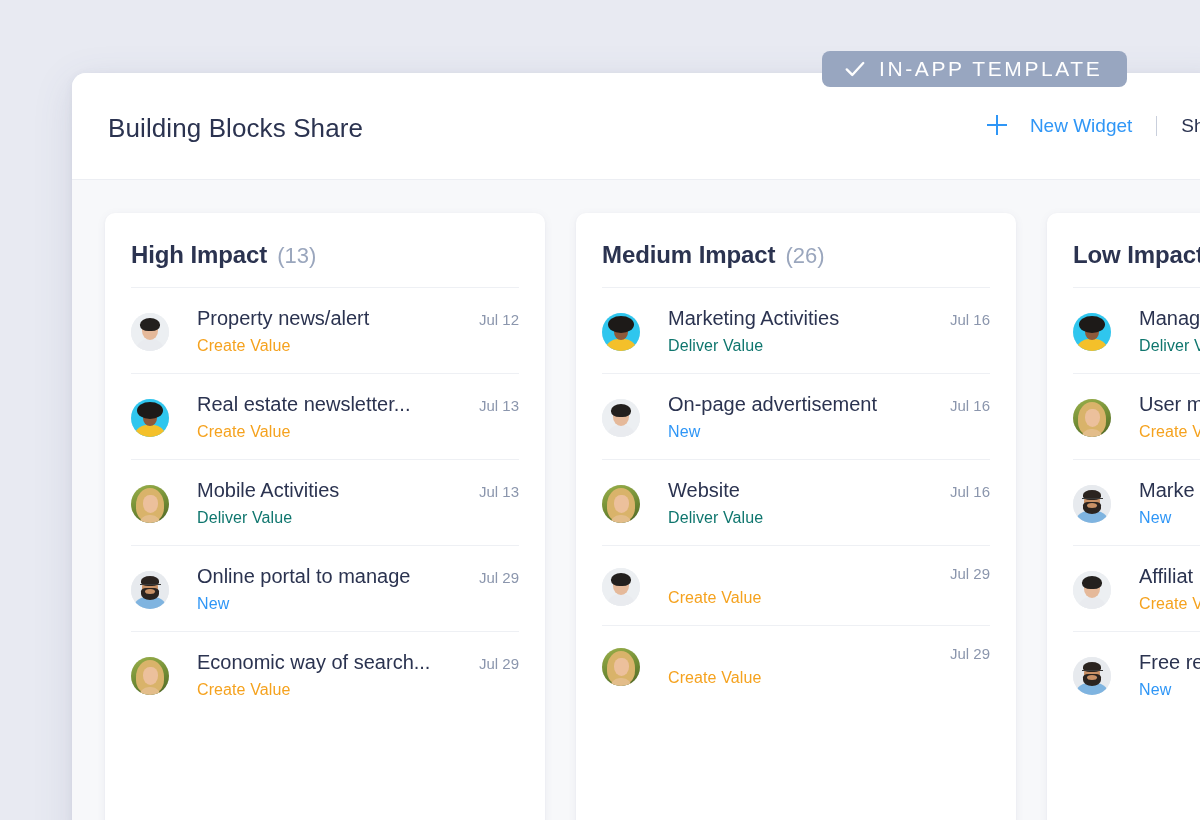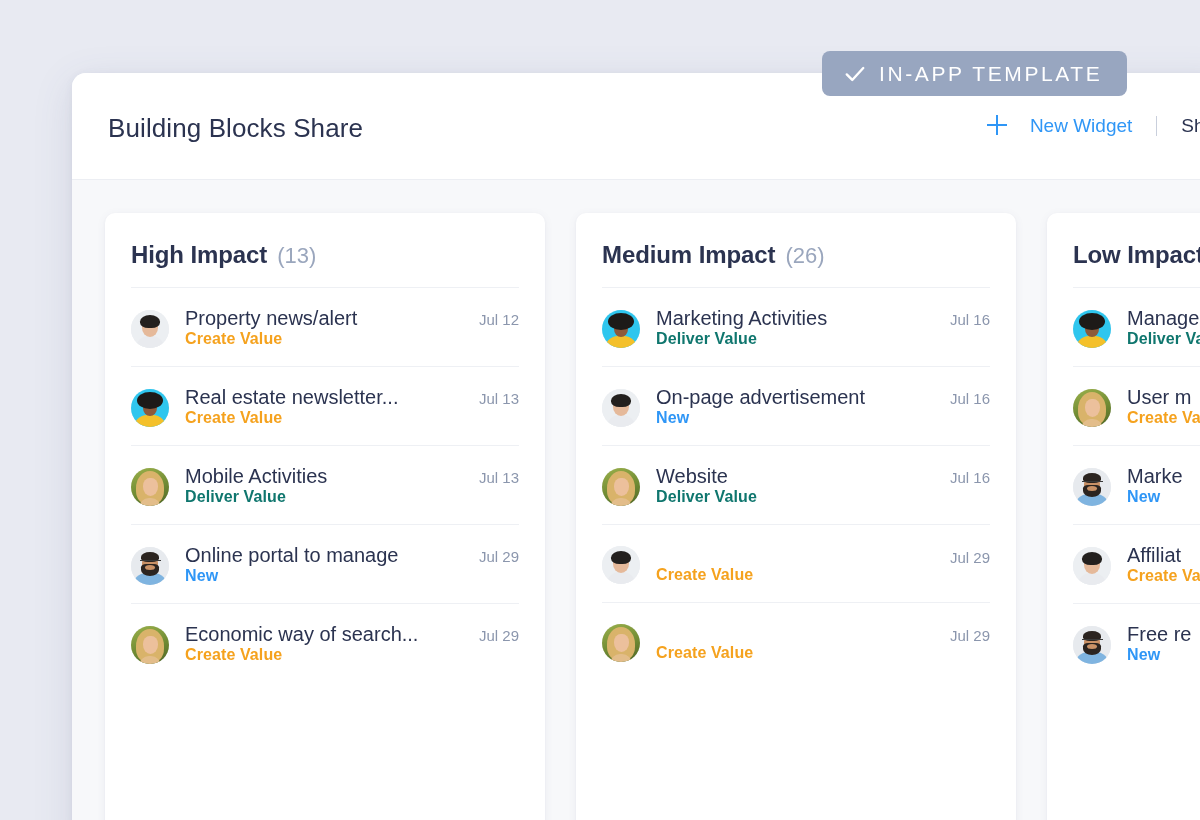--- a/index.html
+++ b/index.html
@@ -115,22 +115,22 @@
   .column-count {
     font-size: 22px;
     font-weight: 400;
     color: #9aa6bd;
   }
 
   .item-list { list-style: none; }
   .task-item {
     position: relative;
     display: flex;
-    align-items: flex-end;
-    gap: 16px;
+    align-items: center;
+    gap: 28px;
     padding: 19px 0 18px 0;
     border-top: 1px solid #eef0f4;
     cursor: pointer;
   }
   .task-body {
     flex: 1 1 auto;
     min-width: 0;
   }
   .task-row {
     display: flex;
@@ -149,23 +149,23 @@
   }
   .task-date {
     font-size: 15px;
     color: #8b96ad;
     margin-left: auto;
     flex: 0 0 auto;
     padding-left: 10px;
   }
   .task-tag {
     display: block;
-    margin-top: 0;
+    margin-top: 7px;
     font-size: 16px;
-    font-weight: 700;
+    font-weight: 400;
     letter-spacing: 0.1px;
   }
   .tag-create  { color: #f5a21e; }
   .tag-deliver { color: #0f766e; }
   .tag-new     { color: #2f96f6; }
 
   
   .avatar {
     position: relative;
     flex: 0 0 auto;
@@ -214,21 +214,21 @@
   }
   .av-bearded-man .glasses {
     position: absolute; top: 13px; left: 9px; width: 21px; height: 5px;
     border-top: 1.5px solid #3a3a3a;
   }
 
   
   .template-badge {
     position: absolute;
     left: 822px; top: 51px;
-    height: 45px;
+    height: 36px;
     display: flex;
     align-items: center;
     gap: 13px;
     padding: 0 25px 0 22px;
     background: #98a6c0;
     border-radius: 8px;
     color: #ffffff;
     font-size: 21px;
     letter-spacing: 2.6px;
     font-weight: 400;

